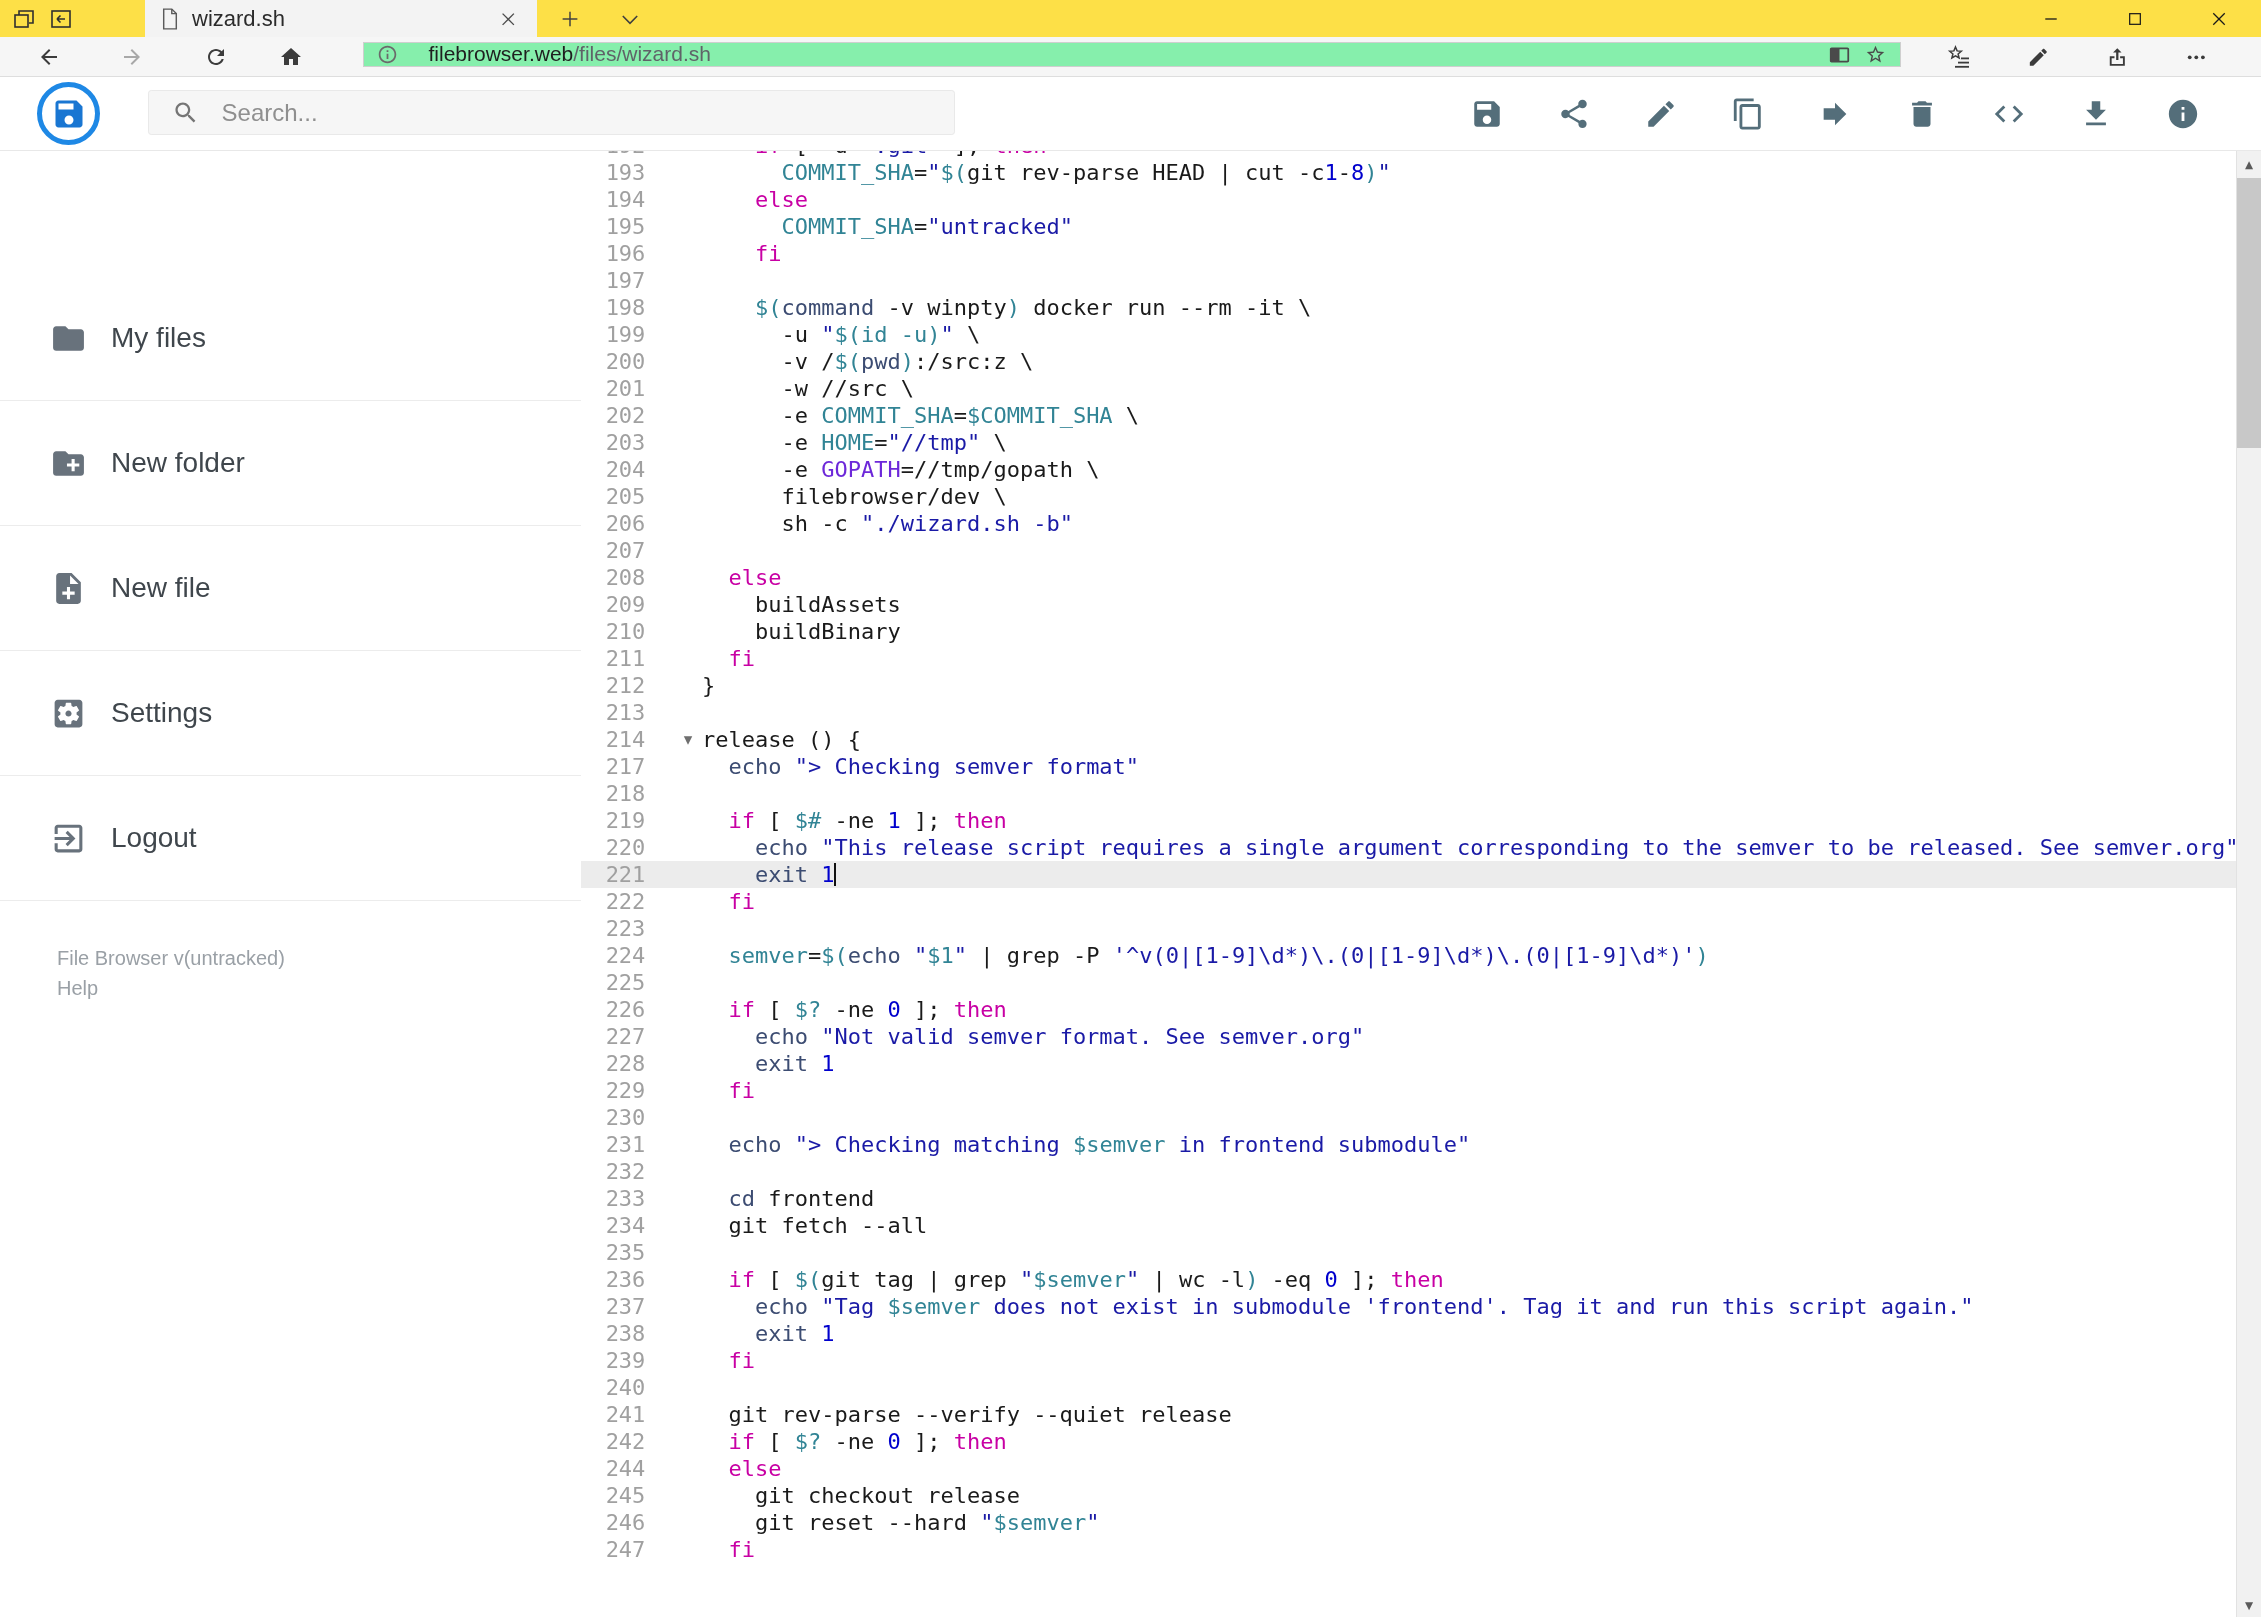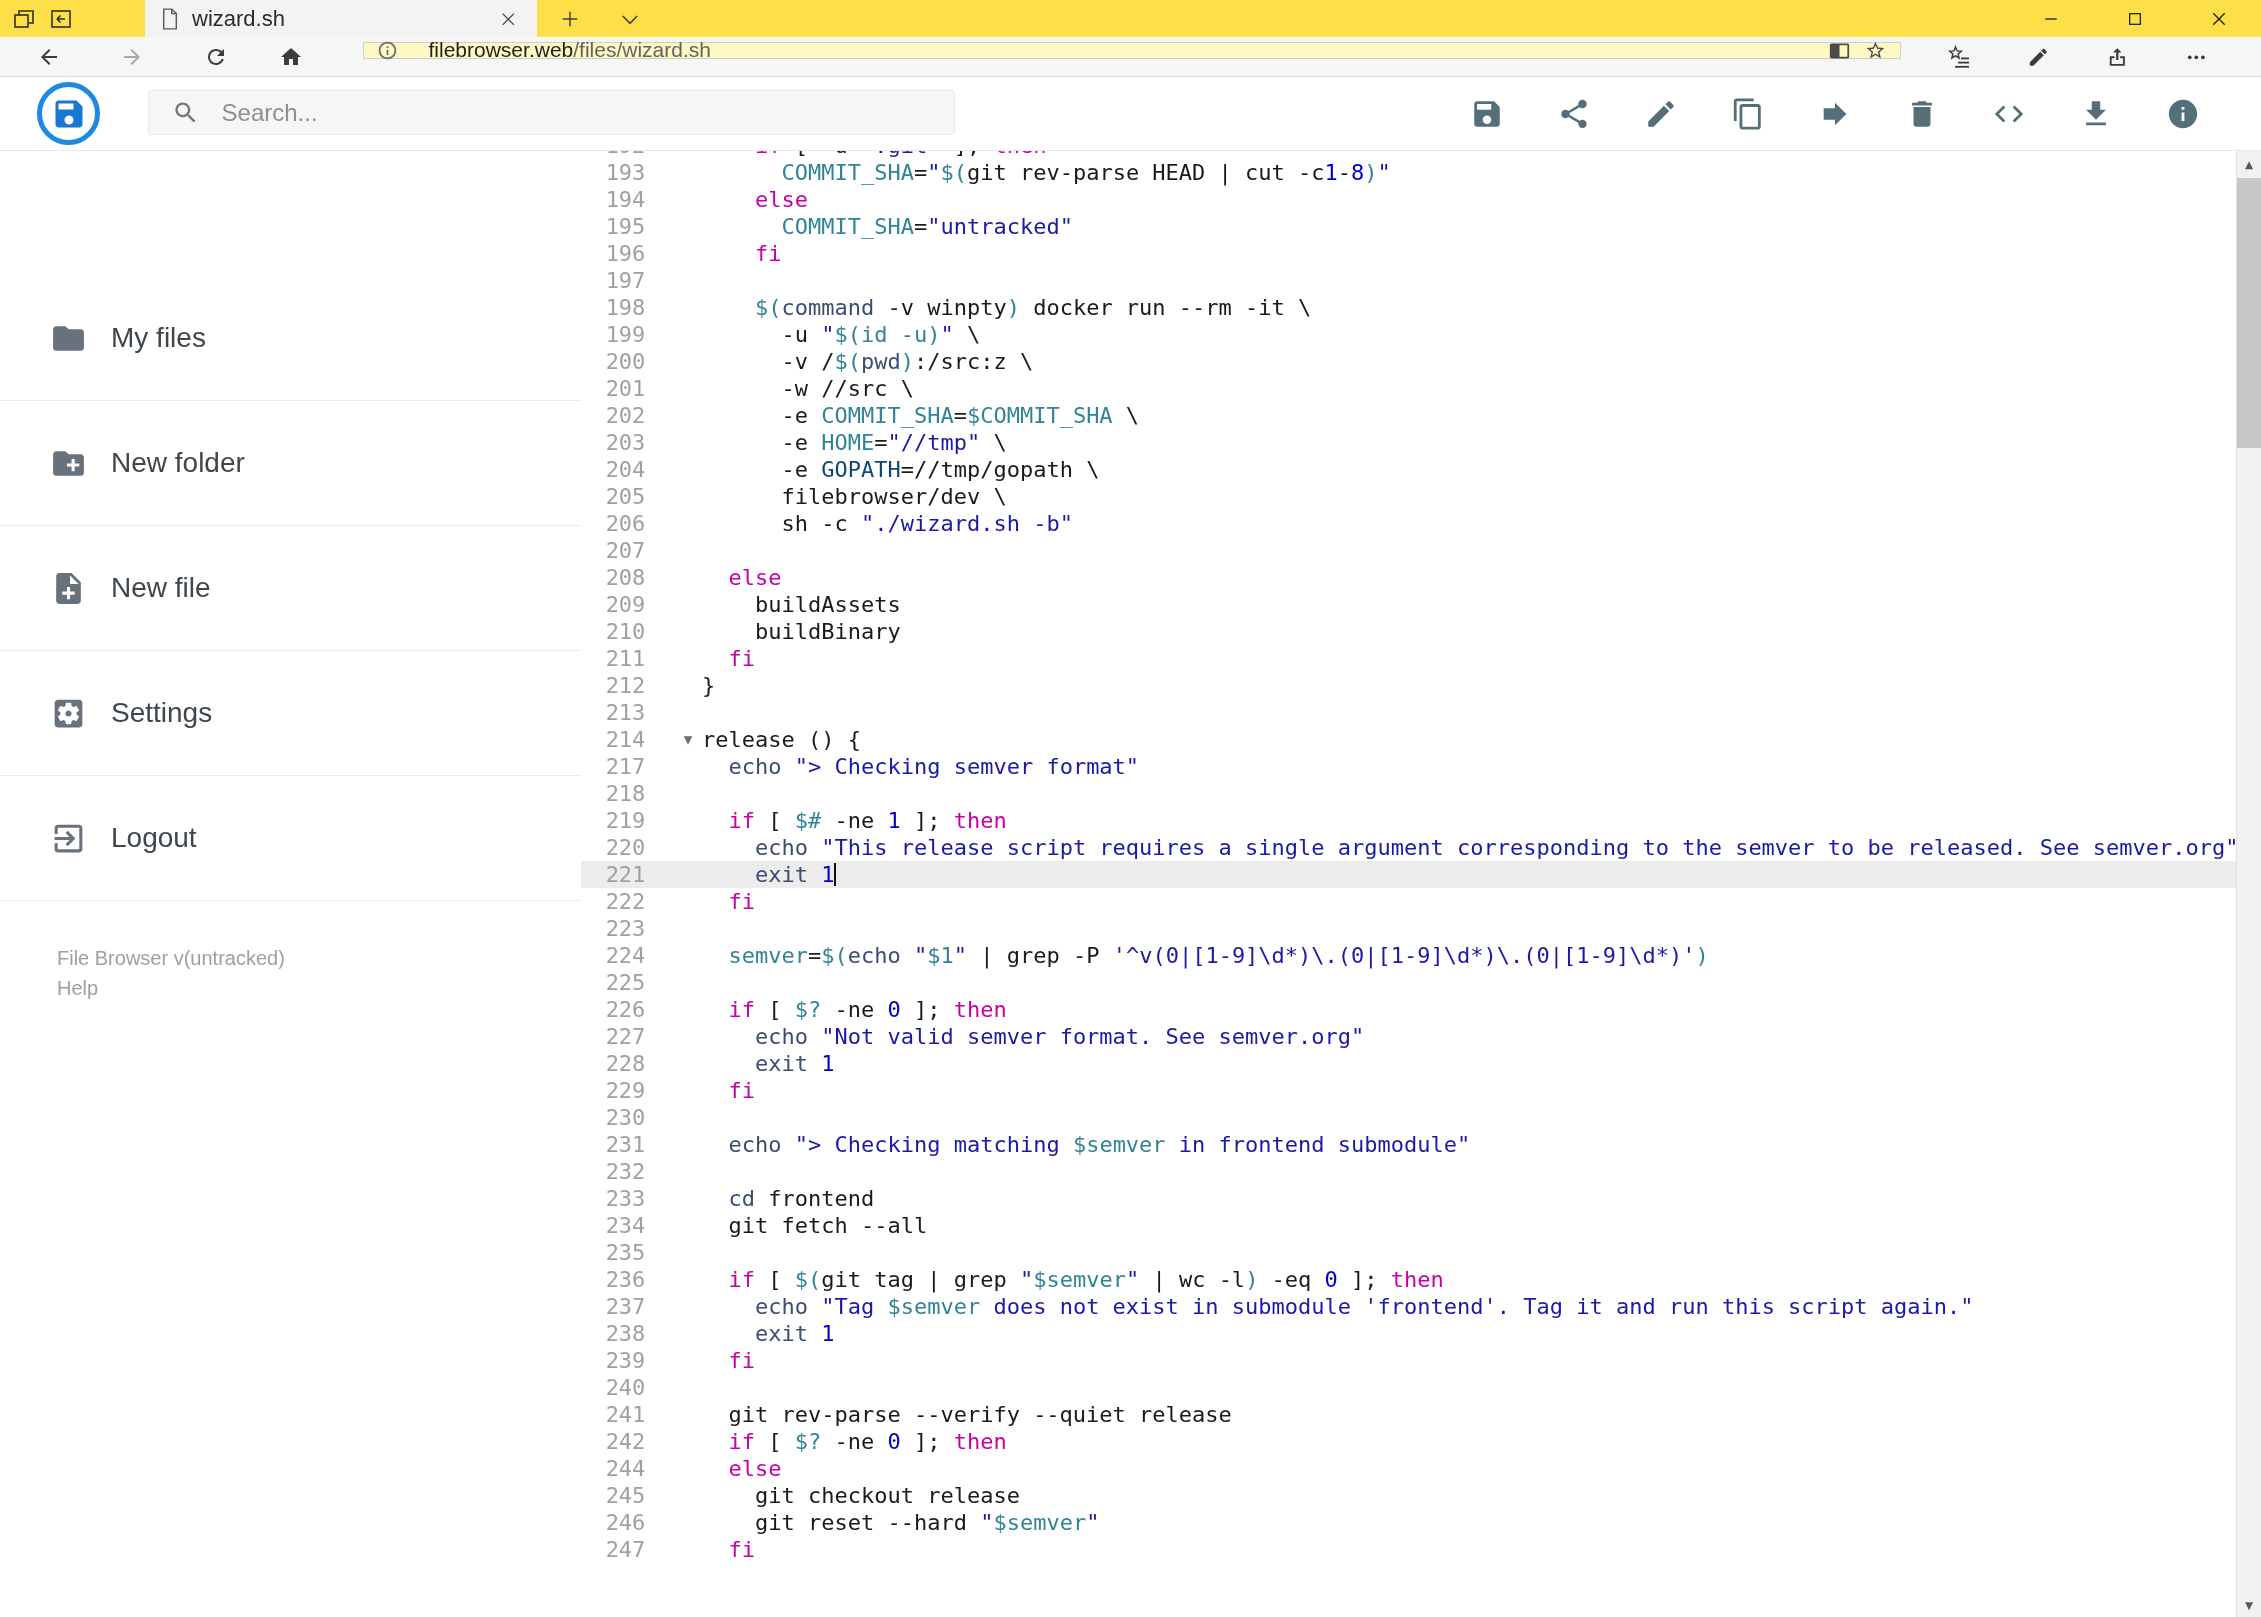--- a/index.html
+++ b/index.html
@@ -12,21 +12,21 @@
   .tab{position:absolute;left:145px;top:0;width:392px;height:37px;background:#f3f3f3;display:flex;align-items:center;}
   .tab .doc{margin-left:16px;display:flex;}
   .tab-title{margin-left:13px;font-size:22px;color:#2b2b2b;}
   .tab-close{position:absolute;right:16px;top:6.5px;width:26px;height:26px;display:flex;align-items:center;justify-content:center;}
   .win-controls{position:absolute;right:0;top:0;height:37px;display:flex;}
   .win-btn{width:84px;height:37px;display:flex;align-items:center;justify-content:center;}
 
   
   .navbar{position:absolute;left:0;top:37px;width:2261px;height:40px;background:#f6f6f6;border-bottom:0.8px solid #dedede;box-sizing:border-box;}
   .nav-btn{position:absolute;top:7.3px;width:26px;height:26px;display:flex;align-items:center;justify-content:center;}
-  .urlbox{position:absolute;left:363px;top:4.8px;width:1538px;height:17px;background:#fef9c3;border:0.8px solid #cfcfcf;box-sizing:border-box;display:flex;align-items:center;}
+  .urlbox{position:absolute;left:363px;top:4.8px;width:1538px;height:25px;background:#86efac;border:0.8px solid #cfcfcf;box-sizing:border-box;display:flex;align-items:center;}
   .url-text{margin-left:16px;font-size:21px;white-space:nowrap;}
   .url-domain{color:#1f1f1f;}
   .url-path{color:#5f6368;}
   .url-spacer{flex:1;}
   .url-ic{margin-right:14.5px;display:flex;}
   .nav-r{position:absolute;top:7.3px;width:26px;height:26px;display:flex;align-items:center;justify-content:center;}
 
   
   .appheader{position:absolute;left:0;top:78px;width:2261px;height:73px;background:#fff;border-bottom:0.8px solid #e8e8e8;box-sizing:border-box;}
   .logo{position:absolute;left:37px;top:4px;width:53px;height:53px;border:5.7px solid #1e88e5;border-radius:50%;background:#fff;display:flex;align-items:center;justify-content:center;}
@@ -306,21 +306,21 @@
       <div class="code-line"><div class="gutter"><span>194</span></div><div class="lc"><span style="color: rgb(26, 26, 26);">    </span><span style="color: rgb(200, 0, 164);">else</span></div></div>
       <div class="code-line"><div class="gutter"><span>195</span></div><div class="lc"><span style="color: rgb(26, 26, 26);">      </span><span style="color: rgb(49, 132, 149);">COMMIT_SHA</span><span style="color: rgb(26, 26, 26);">=</span><span style="color: rgb(26, 26, 166);">"untracked"</span></div></div>
       <div class="code-line"><div class="gutter"><span>196</span></div><div class="lc"><span style="color: rgb(26, 26, 26);">    </span><span style="color: rgb(200, 0, 164);">fi</span></div></div>
       <div class="code-line"><div class="gutter"><span>197</span></div><div class="lc"></div></div>
       <div class="code-line"><div class="gutter"><span>198</span></div><div class="lc"><span style="color: rgb(26, 26, 26);">    </span><span style="color: rgb(49, 132, 149);">$(</span><span style="color: rgb(60, 76, 114);">command</span><span style="color: rgb(26, 26, 26);"> -v winpty</span><span style="color: rgb(49, 132, 149);">)</span><span style="color: rgb(26, 26, 26);"> docker run --rm -it \</span></div></div>
       <div class="code-line"><div class="gutter"><span>199</span></div><div class="lc"><span style="color: rgb(26, 26, 26);">      -u </span><span style="color: rgb(26, 26, 166);">"</span><span style="color: rgb(49, 132, 149);">$(id -u)</span><span style="color: rgb(26, 26, 166);">"</span><span style="color: rgb(26, 26, 26);"> \</span></div></div>
       <div class="code-line"><div class="gutter"><span>200</span></div><div class="lc"><span style="color: rgb(26, 26, 26);">      -v /</span><span style="color: rgb(49, 132, 149);">$(</span><span style="color: rgb(60, 76, 114);">pwd</span><span style="color: rgb(49, 132, 149);">)</span><span style="color: rgb(26, 26, 26);">:/src:z \</span></div></div>
       <div class="code-line"><div class="gutter"><span>201</span></div><div class="lc"><span style="color: rgb(26, 26, 26);">      -w //src \</span></div></div>
       <div class="code-line"><div class="gutter"><span>202</span></div><div class="lc"><span style="color: rgb(26, 26, 26);">      -e </span><span style="color: rgb(49, 132, 149);">COMMIT_SHA</span><span style="color: rgb(26, 26, 26);">=</span><span style="color: rgb(49, 132, 149);">$COMMIT_SHA</span><span style="color: rgb(26, 26, 26);"> \</span></div></div>
       <div class="code-line"><div class="gutter"><span>203</span></div><div class="lc"><span style="color: rgb(26, 26, 26);">      -e </span><span style="color: rgb(49, 132, 149);">HOME</span><span style="color: rgb(26, 26, 26);">=</span><span style="color: rgb(26, 26, 166);">"//tmp"</span><span style="color: rgb(26, 26, 26);"> \</span></div></div>
-      <div class="code-line"><div class="gutter"><span>204</span></div><div class="lc"><span style="color: rgb(26, 26, 26);">      -e </span><span style="color: #0c4a6e;">GOPATH</span><span style="color: rgb(26, 26, 26);">=//tmp/gopath \</span></div></div>
+      <div class="code-line"><div class="gutter"><span>204</span></div><div class="lc"><span style="color: rgb(26, 26, 26);">      -e </span><span style="color: #6d28d9;">GOPATH</span><span style="color: rgb(26, 26, 26);">=//tmp/gopath \</span></div></div>
       <div class="code-line"><div class="gutter"><span>205</span></div><div class="lc"><span style="color: rgb(26, 26, 26);">      filebrowser/dev \</span></div></div>
       <div class="code-line"><div class="gutter"><span>206</span></div><div class="lc"><span style="color: rgb(26, 26, 26);">      sh -c </span><span style="color: rgb(26, 26, 166);">"./wizard.sh -b"</span></div></div>
       <div class="code-line"><div class="gutter"><span>207</span></div><div class="lc"></div></div>
       <div class="code-line"><div class="gutter"><span>208</span></div><div class="lc"><span style="color: rgb(26, 26, 26);">  </span><span style="color: rgb(200, 0, 164);">else</span></div></div>
       <div class="code-line"><div class="gutter"><span>209</span></div><div class="lc"><span style="color: rgb(26, 26, 26);">    buildAssets</span></div></div>
       <div class="code-line"><div class="gutter"><span>210</span></div><div class="lc"><span style="color: rgb(26, 26, 26);">    buildBinary</span></div></div>
       <div class="code-line"><div class="gutter"><span>211</span></div><div class="lc"><span style="color: rgb(26, 26, 26);">  </span><span style="color: rgb(200, 0, 164);">fi</span></div></div>
       <div class="code-line"><div class="gutter"><span>212</span></div><div class="lc"><span style="color: rgb(26, 26, 26);">}</span></div></div>
       <div class="code-line"><div class="gutter"><span>213</span></div><div class="lc"></div></div>
       <div class="code-line"><div class="gutter"><span>214</span><span class="fold">▾</span></div><div class="lc"><span style="color: rgb(26, 26, 26);">release () {</span></div></div>

